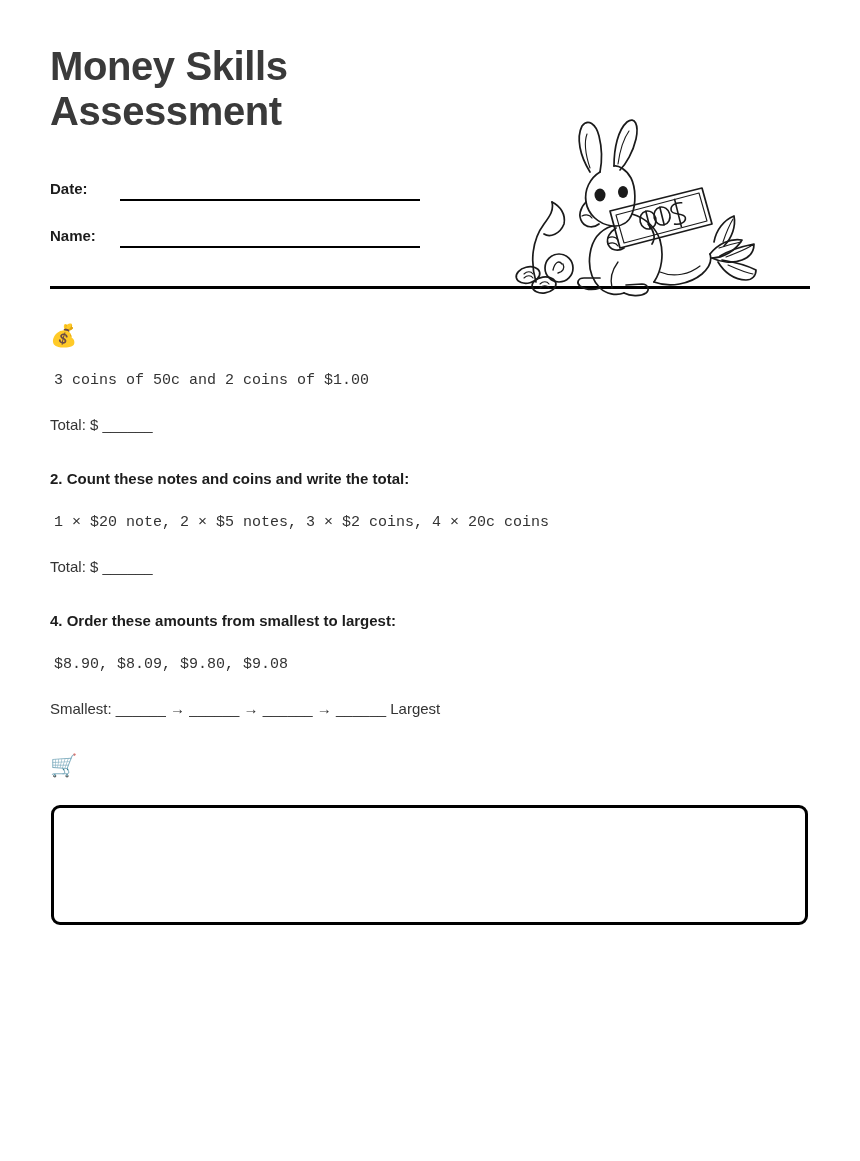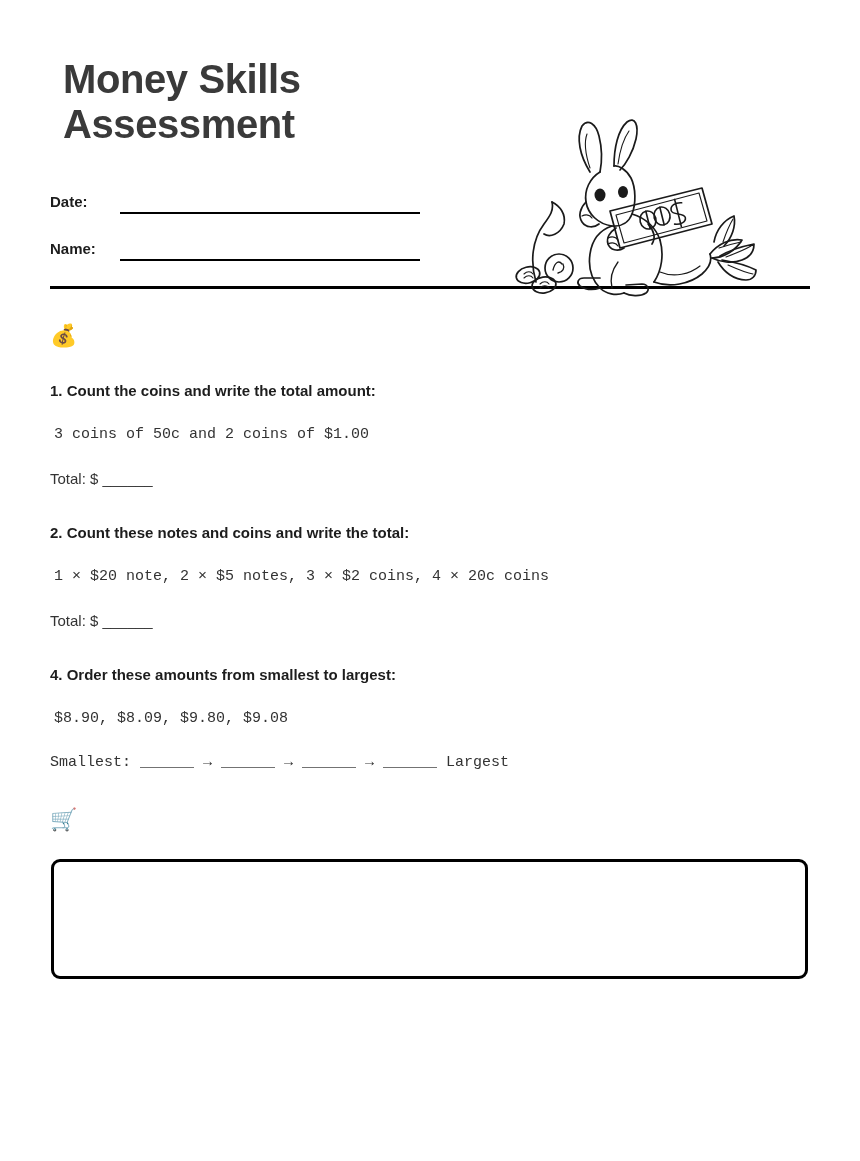--- a/index.html
+++ b/index.html
@@ -29,21 +29,21 @@
     padding-top: 44px;
     height: 264px;
     box-sizing: border-box;
   }
   .doc-title {
     font-size: 40px;
     line-height: 45px;
     font-weight: bold;
     color: #3a3a3a;
     letter-spacing: -0.4px;
-    margin: 13px;
+    margin: 0;
     width: 380px;
   }
   .fields {
     margin-top: 26px;
     width: 380px;
   }
   .field-row {
     display: flex;
     align-items: flex-end;
     height: 47px;
@@ -139,21 +139,20 @@
   .choice-label {
     font-size: 15px;
     color: #333333;
   }
 
   .order-line {
     font-size: 15px;
     color: #333333;
     margin: 24px 0 15px 0;
     line-height: 20px;
-    font-family: Liberation Mono, monospace;
   }
 
   
   .answer-box {
     margin: 28px 0 0 1px;
     height: 120px;
     border: 3px solid #000000;
     border-radius: 9px;
     box-sizing: border-box;
     width: 757px;
@@ -254,21 +253,20 @@
 
   <div class="divider"></div>
 
   <div class="section">
 
     <div class="section-heading">
       <span class="section-emoji">💰</span>
     </div>
 
     <div class="question">
-      <p class="q-prompt">1. Count the coins and write the total amount:</p>
       <p class="q-detail">3 coins of 50c and 2 coins of $1.00</p>
       <p class="q-total">Total: $ ______</p>
     </div>
 
     <div class="question">
       <p class="q-prompt">2. Count these notes and coins and write the total:</p>
       <p class="q-detail">1 × $20 note, 2 × $5 notes, 3 × $2 coins, 4 × 20c coins</p>
       <p class="q-total">Total: $ ______</p>
     </div>
 

